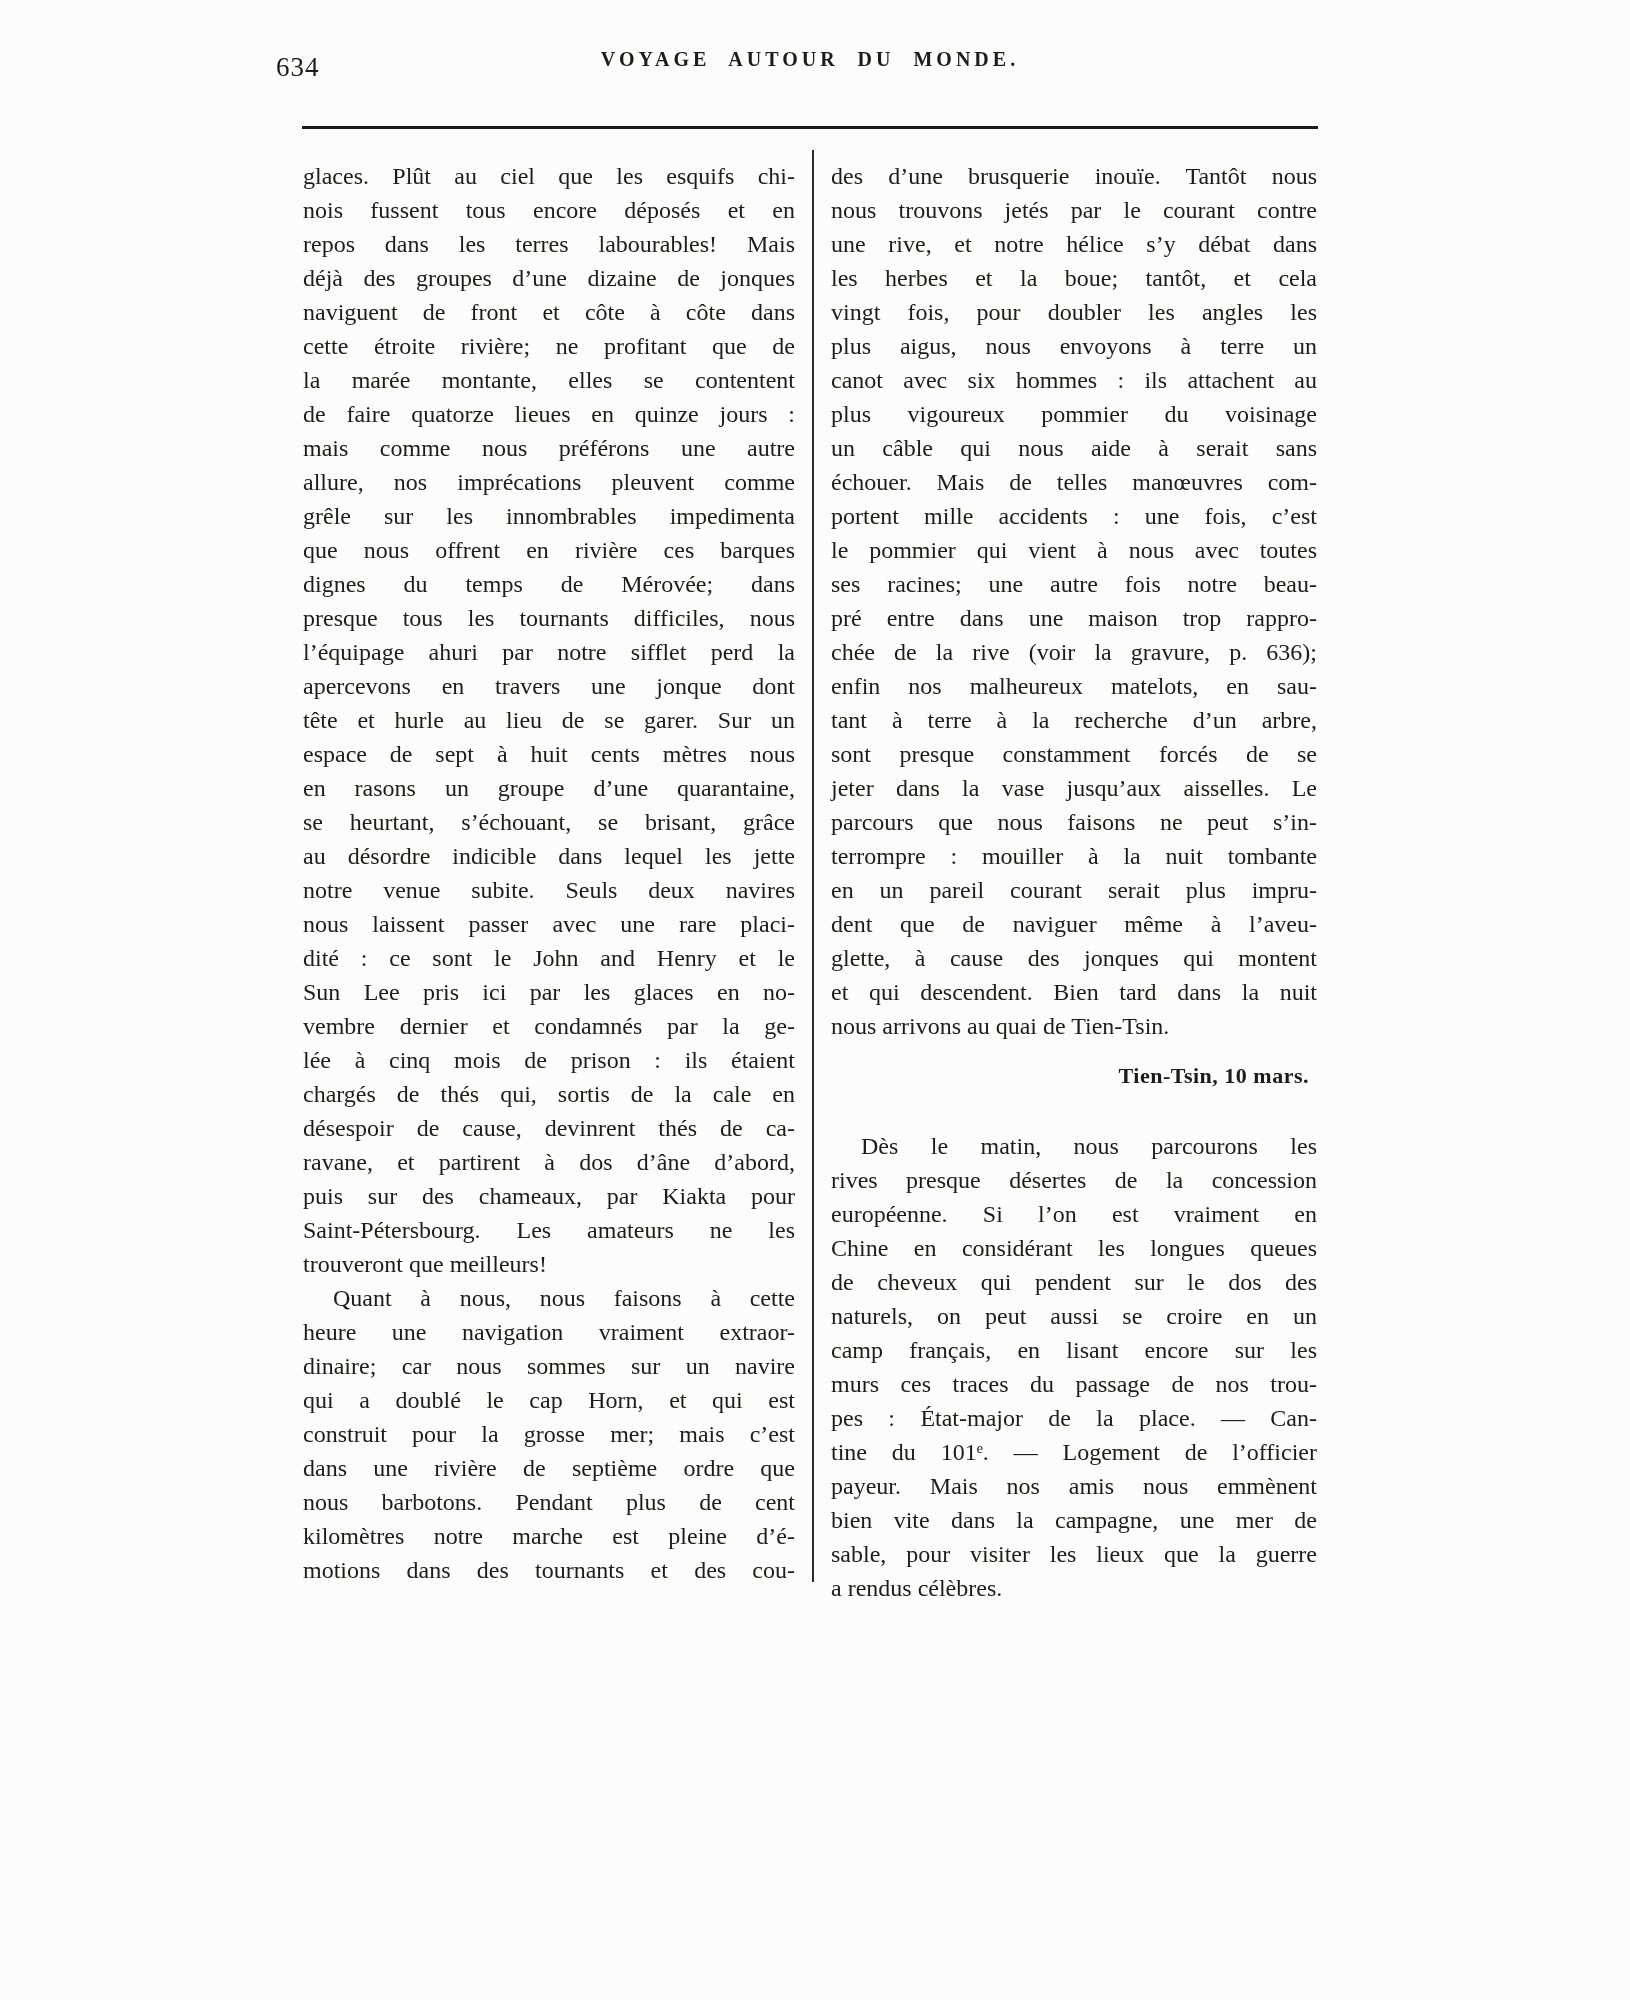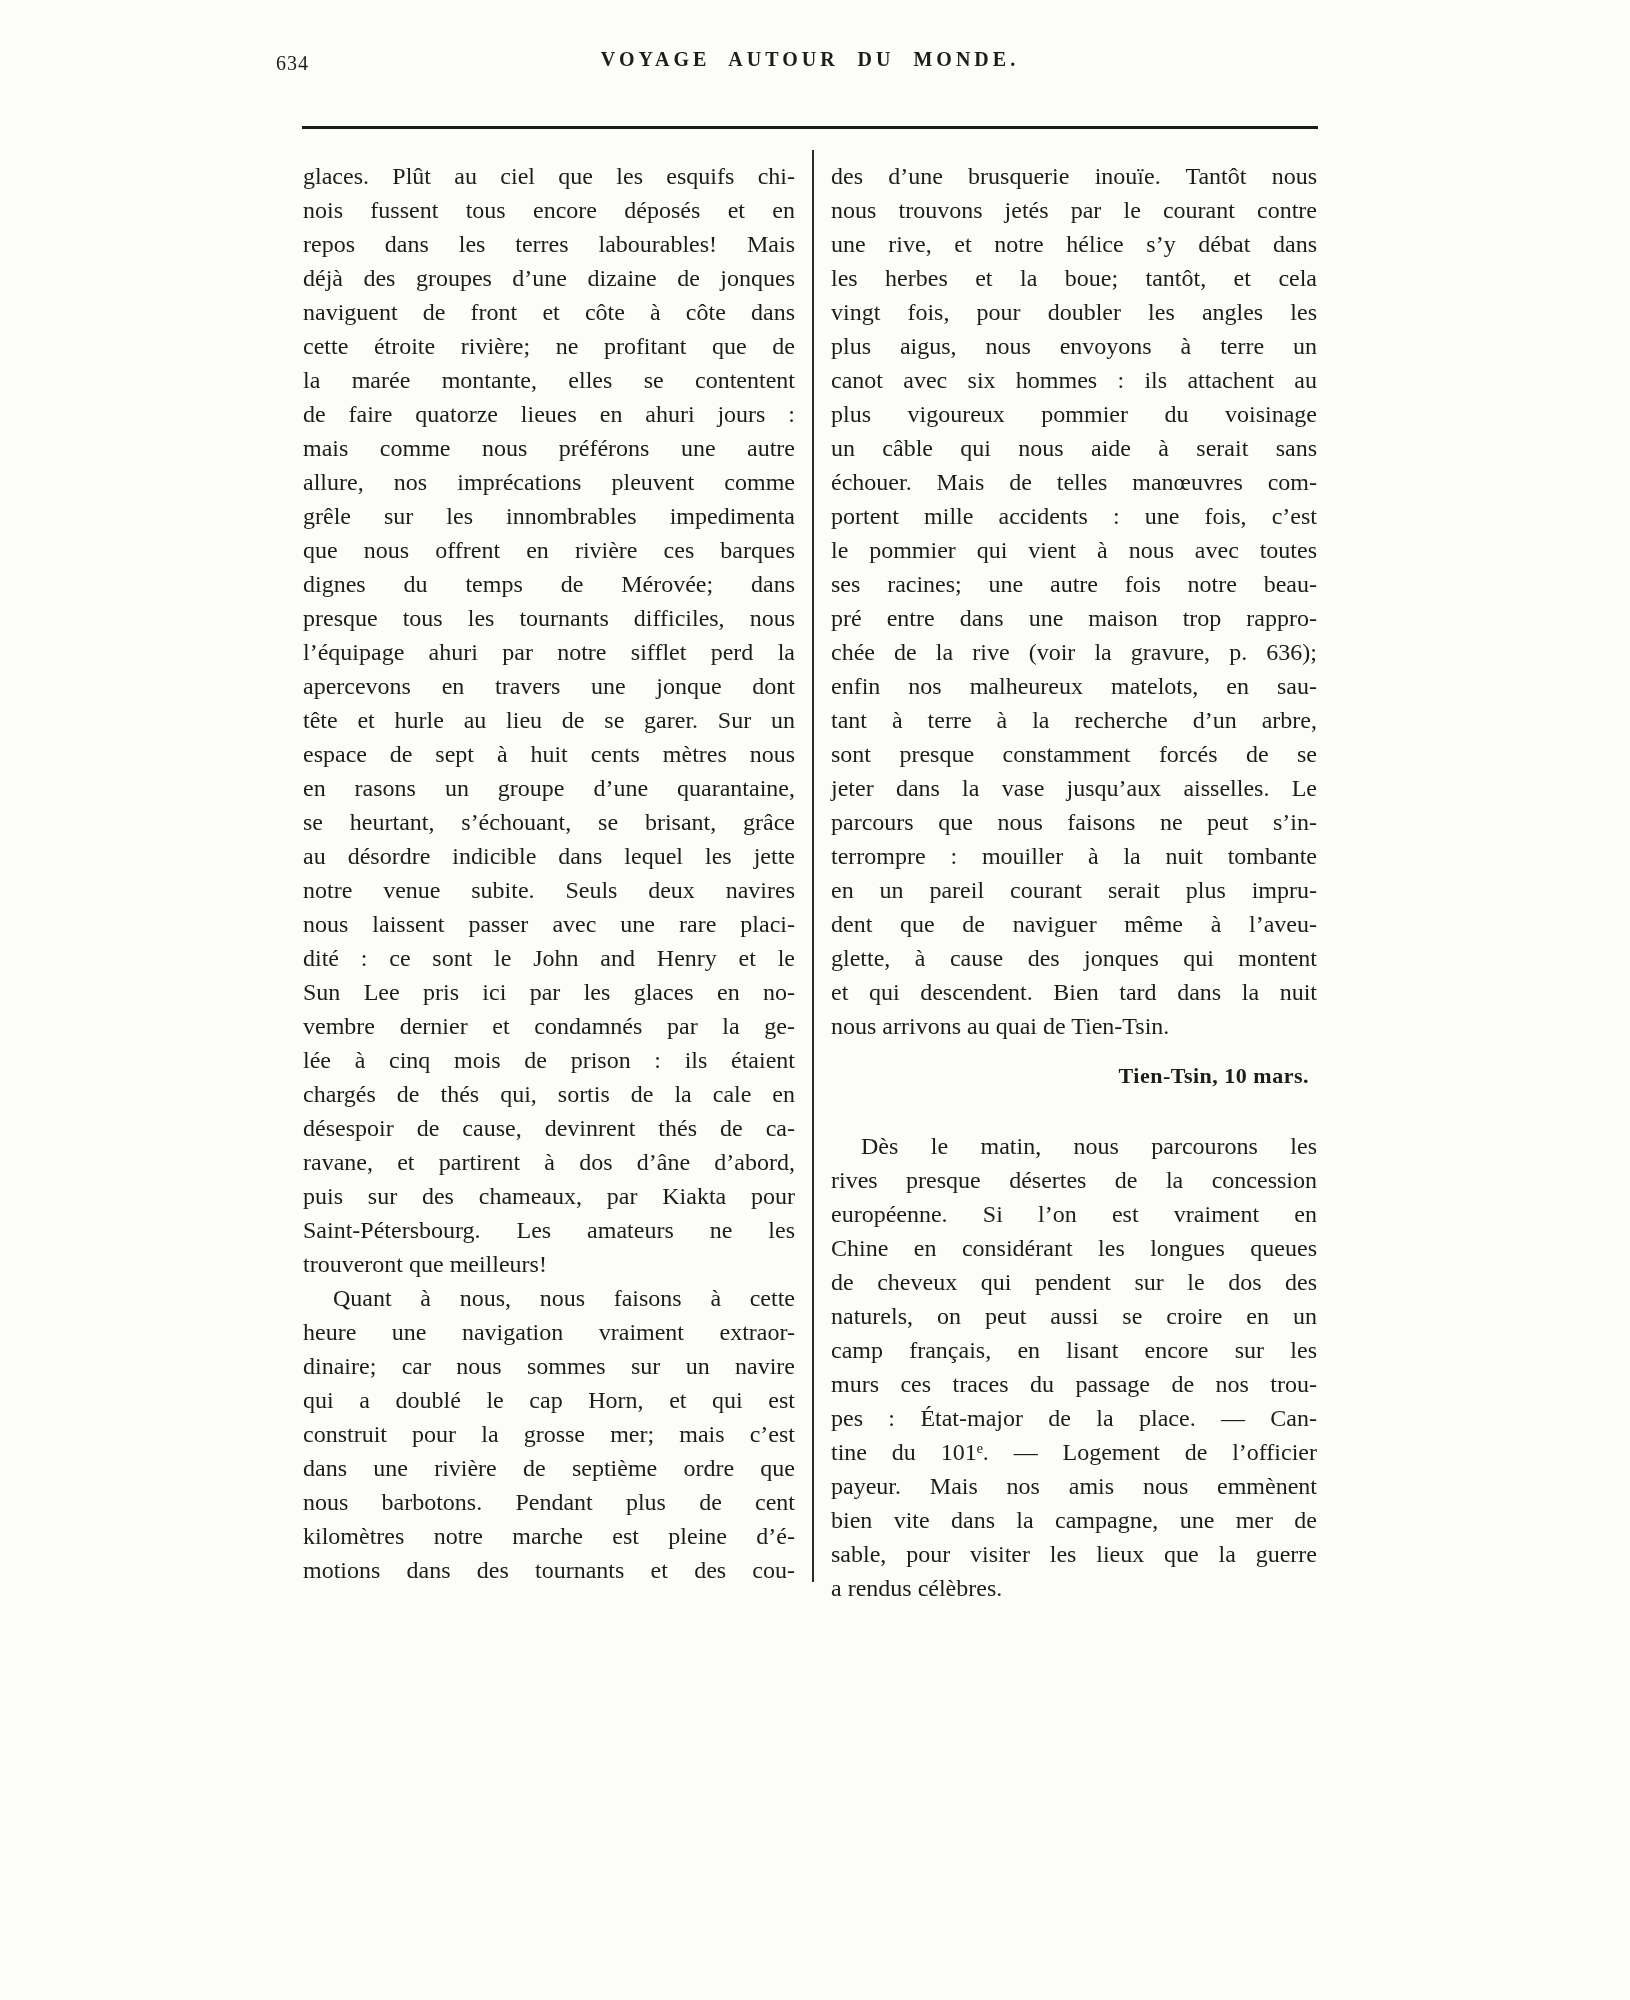--- a/index.html
+++ b/index.html
@@ -13,21 +13,21 @@
     height: 2000px;
     background: #fcfcfa;
     font-family: "Liberation Serif", "DejaVu Serif", serif;
     color: #1d1c1a;
     overflow: hidden;
   }
   .page-num {
     position: absolute;
     left: 276px;
     top: 52px;
-    font-size: 20px;
+    font-size: 27px;
     letter-spacing: 1px;
   }
   .head-title {
     position: absolute;
     left: 303px;
     top: 48px;
     width: 1014px;
     text-align: center;
     font-size: 20px;
     font-weight: bold;
@@ -90,21 +90,21 @@
   <div class="header-rule"></div>
 
   <div class="col left" id="left-col">
       <div class="line"><span>glaces. Plût au ciel que les esquifs chi-</span></div>
       <div class="line"><span>nois fussent tous encore déposés et en</span></div>
       <div class="line"><span>repos dans les terres labourables! Mais</span></div>
       <div class="line"><span>déjà des groupes d’une dizaine de jonques</span></div>
       <div class="line"><span>naviguent de front et côte à côte dans</span></div>
       <div class="line"><span>cette étroite rivière; ne profitant que de</span></div>
       <div class="line"><span>la marée montante, elles se contentent</span></div>
-      <div class="line"><span>de faire quatorze lieues en ahuri jours :</span></div>
+      <div class="line"><span>de faire quatorze lieues en quinze jours :</span></div>
       <div class="line"><span>mais comme nous préférons une autre</span></div>
       <div class="line"><span>allure, nos imprécations pleuvent comme</span></div>
       <div class="line"><span>grêle sur les innombrables </span><span class="it">impedimenta</span></div>
       <div class="line"><span>que nous offrent en rivière ces barques</span></div>
       <div class="line"><span>dignes du temps de Mérovée; dans</span></div>
       <div class="line"><span>presque tous les tournants difficiles, nous</span></div>
       <div class="line"><span>l’équipage ahuri par notre sifflet perd la</span></div>
       <div class="line"><span>apercevons en travers une jonque dont</span></div>
       <div class="line"><span>tête et hurle au lieu de se garer. Sur un</span></div>
       <div class="line"><span>espace de sept à huit cents mètres nous</span></div>

